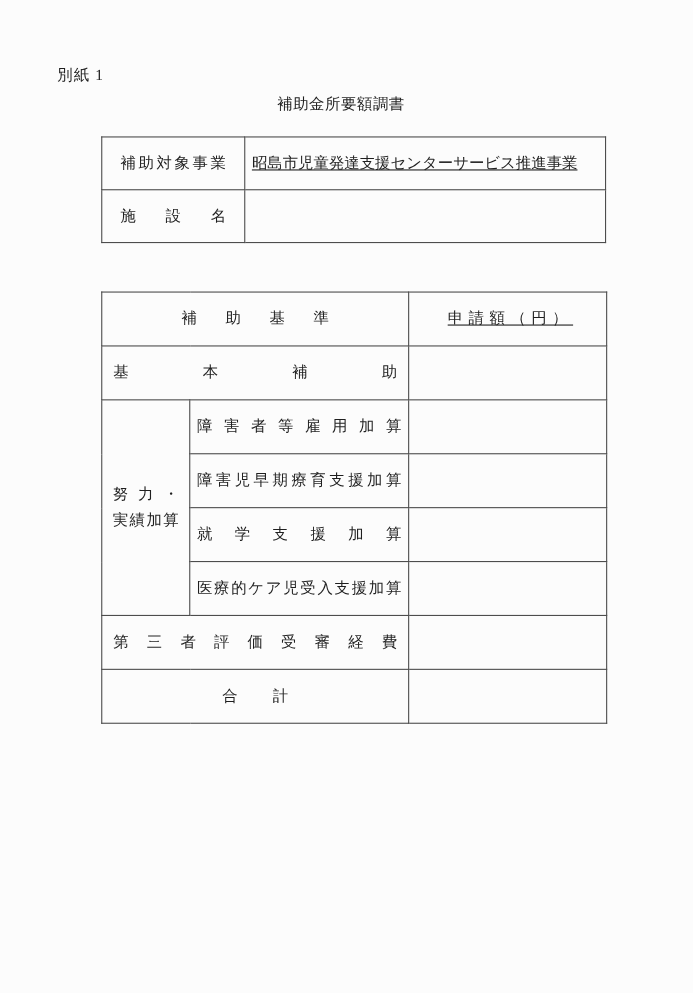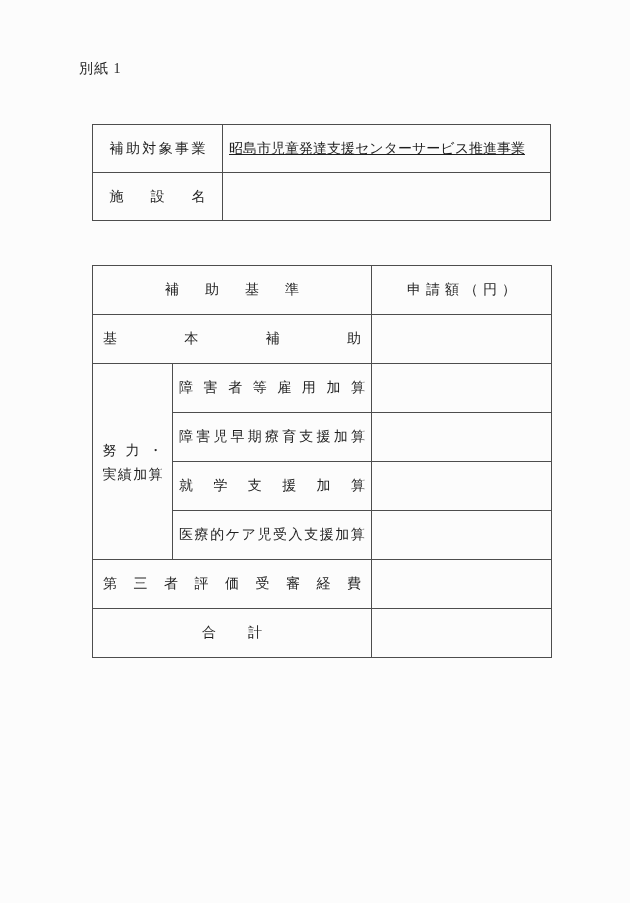--- a/index.html
+++ b/index.html
@@ -8,21 +8,21 @@
     background: #fcfcfc;
     font-family: "Liberation Serif", "DejaVu Serif", serif;
     color: #1f1f1f;
     position: relative;
     overflow: hidden;
   }
   .page { position: absolute; inset: 0; }
 
   .attachment-label {
     position: absolute;
-    left: 79px; top: 60px;
+    left: 52px; top: 60px;
     font-size: 14px;
     letter-spacing: 1px;
   }
   .doc-title-wrap {
     position: absolute;
     left: 0; top: 86px; width: 620px;
     text-align: center;
   }
   .doc-title {
     font-size: 14px;
@@ -46,33 +46,36 @@
   
   .info-table { top: 124px; }
   .info-table td { height: 47px; }
   .info-table .lbl-cell { text-align: center; }
   .info-table .val-cell { padding-left: 6px; text-decoration: underline; }
 
   
   .amount-table { top: 265px; }
   .amount-table td { height: 48px; }
   .amount-table .center-cell { text-align: center; }
-  .amount-header-text { letter-spacing: 5px; margin-right: -5px; }
+  .amount-header-text { letter-spacing: 5px; margin-right: -5px; text-decoration: underline; }
   .group-cell { text-align: center; line-height: 23px; }
 
   
   .dist { display: inline-flex; justify-content: space-between; vertical-align: middle; }
 </style>
 </head>
 <body>
 
 <div class="page">
 
   <div class="attachment-label">別紙 1</div>
 
+  <div class="doc-title-wrap">
+    <span class="doc-title">補助金所要額調書</span>
+  </div>
 
   <table class="info-table">
     <colgroup>
         <col style="width:130px">
         <col style="width:328px">
       </colgroup>
     <tbody>
       <tr>
         <td class="lbl-cell">
           <span class="dist" style="width: 96px;">

